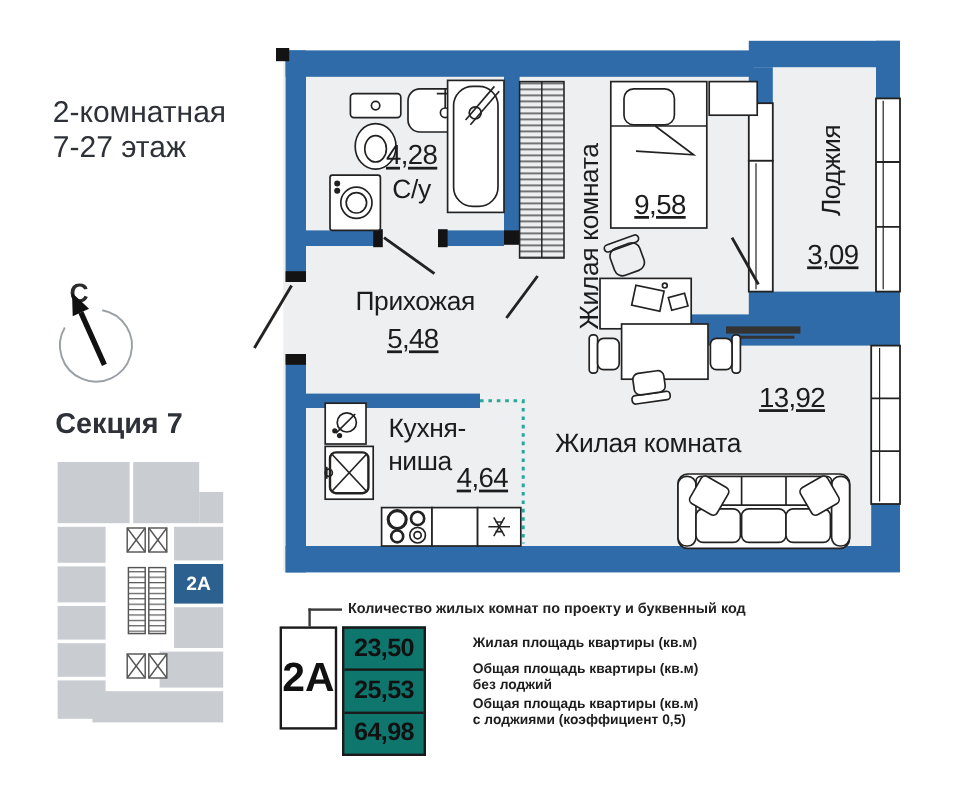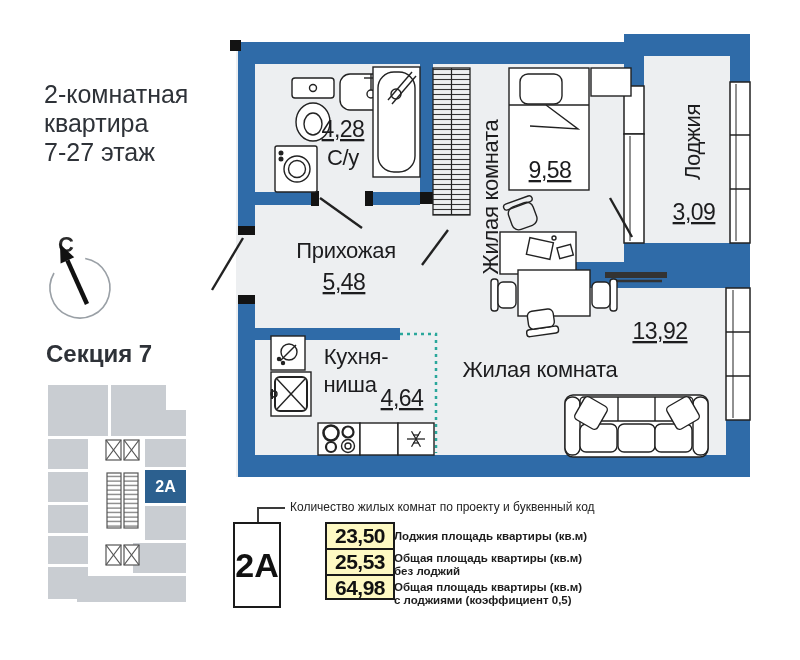--- a/index.html
+++ b/index.html
@@ -14,39 +14,38 @@
   .section-title{position:absolute;left:46px;top:340px;font-size:24px;font-weight:800;color:#2e3238;}
   .section-map{position:absolute;left:28px;top:380px;}
   
   .plan{position:absolute;left:202px;top:32px;}
   .plan text{font-family:"Liberation Sans",sans-serif;fill:#1c1c1e;}
   .room-name{font-size:22px;letter-spacing:-0.3px;}
   .room-area{font-size:23px;letter-spacing:-0.5px;text-decoration:underline;}
   
   .callout-line{position:absolute;left:257px;top:507px;width:26px;height:16px;
                 border-top:2px solid #3a3a3a;border-left:2px solid #3a3a3a;}
-  .callout-text{position:absolute;left:290px;top:500px;font-size:12px;font-weight:400;color:#222;white-space:nowrap;}
+  .callout-text{position:absolute;left:290px;top:500px;font-size:12px;font-weight:700;color:#222;white-space:nowrap;}
   .unit-box{position:absolute;left:233px;top:522px;width:48px;height:86px;border:2.5px solid #1a1a1a;
             display:flex;align-items:center;justify-content:center;font-size:34px;font-weight:800;color:#111;background:#fff;box-sizing:border-box;}
-  .values-box{position:absolute;left:285px;top:522px;width:70px;height:78px;border:2.5px solid #1a1a1a;
-              display:flex;flex-direction:column;background:#fef9c3;box-sizing:border-box;margin-left:40px;}
+  .values-box{position:absolute;left:285px;top:522px;width:70px;height:108px;border:2.5px solid #1a1a1a;
+              display:flex;flex-direction:column;background:#0f766e;box-sizing:border-box;}
   .values-box .val{flex:1;display:flex;align-items:center;justify-content:center;
                    font-size:21px;font-weight:800;color:#111;letter-spacing:-0.5px;}
   .values-box .val + .val{border-top:2px solid #1a1a1a;}
   .area-label{position:absolute;left:394px;font-size:11.5px;font-weight:600;line-height:13px;color:#1c1c1c;white-space:nowrap;}
   .lbl-1{top:530px;} .lbl-2{top:552px;} .lbl-3{top:581px;}
 </style>
 </head>
 <body>
 
 <div class="canvas">
 
   <div class="subtitle">
     <div>2-комнатная</div>
-    <div>квартира</div>
     <div>7-27 этаж</div>
   </div>
 
   <svg class="compass" width="90" height="100" viewBox="0 0 90 100">
     <text x="18" y="30" font-size="22" font-weight="600" fill="#2a2a2a">С</text>
     <path d="M 45.2 36.5 A 30 30 0 1 1 14.0 51.0" fill="none" stroke="#9aa0a6" stroke-width="1.6"></path>
     <line x1="27.4" y1="38.4" x2="47" y2="82" stroke="#111" stroke-width="4.5"></line>
     <polygon points="20,22 34.2,35.3 27.4,38.4 20.6,41.5" fill="#111"></polygon>
   </svg>
 
@@ -303,21 +302,21 @@
 
   <div class="unit-box">2А</div>
 
   <div class="values-box">
     <div class="val">23,50</div>
     <div class="val">25,53</div>
     <div class="val">64,98</div>
   </div>
 
   <div class="area-label lbl-1">
-    <div>Лоджия площадь квартиры (кв.м)</div>
+    <div>Жилая площадь квартиры (кв.м)</div>
   </div>
   <div class="area-label lbl-2">
     <div>Общая площадь квартиры (кв.м)</div>
     <div>без лоджий</div>
   </div>
   <div class="area-label lbl-3">
     <div>Общая площадь квартиры (кв.м)</div>
     <div>с лоджиями (коэффициент 0,5)</div>
   </div>
 

